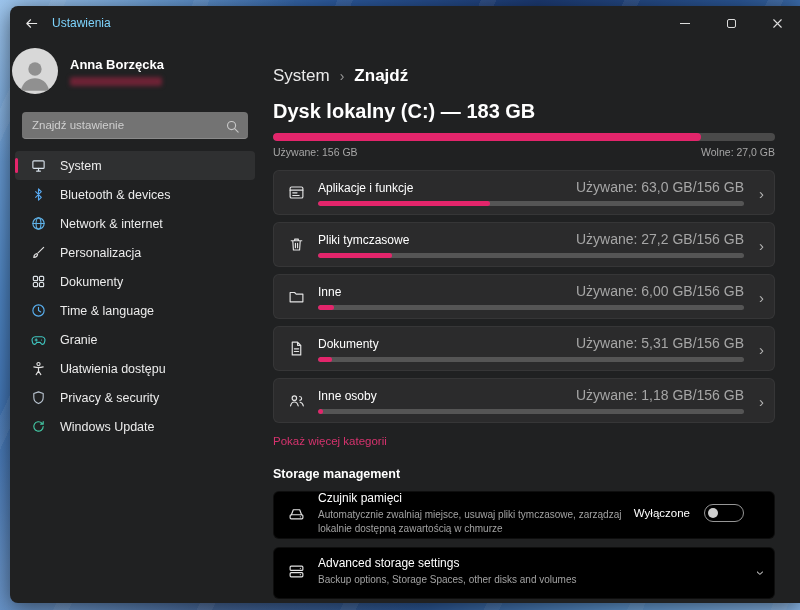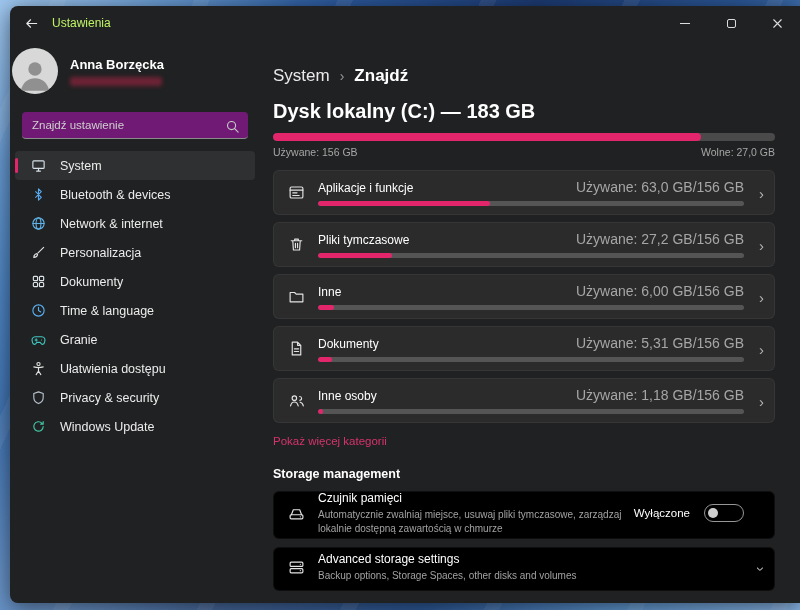--- a/index.html
+++ b/index.html
@@ -15,35 +15,35 @@
     background: repeating-linear-gradient(115deg, transparent 0 46px, rgba(255,255,255,.07) 46px 60px, transparent 60px 130px);
   }
 
   .window { position:absolute; left:10px; top:6px; width:790px; height:597px;
     background:#202122; border-radius:8px 0 0 8px; overflow:hidden;
     box-shadow:0 4px 22px rgba(0,0,0,.55); color:#fff; }
 
   
   .titlebar { position:absolute; top:0; left:0; right:0; height:34px; display:flex; align-items:center; }
   .back-btn { width:42px; height:100%; display:flex; align-items:center; justify-content:center; }
-  .win-title { font-size:12px; color:#bef264; }
+  .win-title { font-size:12px; color:#7dd3fc; }
   .win-controls { margin-left:auto; display:flex; height:28px; }
   .ctrl { width:46px; display:flex; align-items:center; justify-content:center; color:#dcdcdc; }
   .minbar { width:10px; height:1px; background:#dcdcdc; }
   .maxbox { width:9px; height:9px; border:1px solid #dcdcdc; border-radius:2px; }
 
   
   .sidebar { position:absolute; top:34px; left:0; width:250px; bottom:0; }
   .profile { display:flex; align-items:center; gap:12px; padding:8px 2px 14px; }
   .avatar { width:46px; height:46px; border-radius:50%; background:#d8d8d8; overflow:hidden; flex:none; display:flex; align-items:flex-end; justify-content:center; }
   .profile-name { font-size:13px; font-weight:700; color:#fff; }
   .redacted { width:92px; height:9px; margin-top:5px; background:#6e2336; border-radius:2px; filter:blur(2px); }
 
   .searchwrap { position:relative; margin:4px 12px 0; }
-  .searchwrap input { width:100%; height:27px; background:#701a75; border:none; border-bottom:1px solid #8a8a8a;
+  .searchwrap input { width:100%; height:27px; background:#737373; border:none; border-bottom:1px solid #8a8a8a;
     border-radius:4px; color:#e4e4e4; font-size:11.5px; padding:0 28px 0 10px; outline:none; font-family:inherit; }
   .searchwrap input::placeholder { color:#cfcfcf; }
   .search-icon { position:absolute; right:8px; top:7px; }
 
   nav { margin-top:12px; padding:0 5px; }
   .nav-item { position:relative; display:flex; align-items:center; gap:14px; height:29px; margin-bottom:0;
     padding:0 10px 0 16px; border-radius:4px; font-size:12.5px; color:#ececec; }
   .nav-item.selected { background:rgba(255,255,255,.07); }
   .nav-item.selected::before { content:""; position:absolute; left:0; top:7px; width:3px; height:15px; border-radius:2px; background:#e3256b; }
 
@@ -74,21 +74,21 @@
   .chev { position:absolute; right:10px; top:50%; transform:translateY(-50%); color:#b3b3b3; font-size:15px; line-height:1; }
   .chev-down { transform:translateY(-50%) rotate(90deg); }
 
   .show-more { margin-top:12px; font-size:11.5px; color:#d6336e; display:inline-block; }
 
   .section-heading { margin-top:18px; font-size:12.5px; font-weight:700; color:#fff; }
 
   .row-card { position:relative; background:#000000; border:1px solid rgba(255,255,255,.055); border-radius:6px;
     display:flex; align-items:center; padding:0 30px 4px 14px; }
   .sense-card { margin-top:10px; height:48px; }
-  .adv-card { margin-top:8px; height:44px; }
+  .adv-card { margin-top:8px; height:52px; }
   .row-body { flex:1; margin-left:13px; min-width:0; }
   .row-title { font-size:12px; color:#fff; }
   .row-desc { font-size:10px; color:#a2a2a2; line-height:1.35; margin-top:3px; max-width:372px; }
   .sense-right { display:flex; align-items:center; flex:none; }
   .toggle-label { font-size:11.5px; color:#fff; }
   .toggle { width:40px; height:18px; border:1px solid #969696; border-radius:10px; position:relative; margin-left:14px; }
   .knob { position:absolute; left:3px; top:3px; width:10px; height:10px; border-radius:50%; background:#cfcfcf; }
 </style>
 </head>
 <body>

